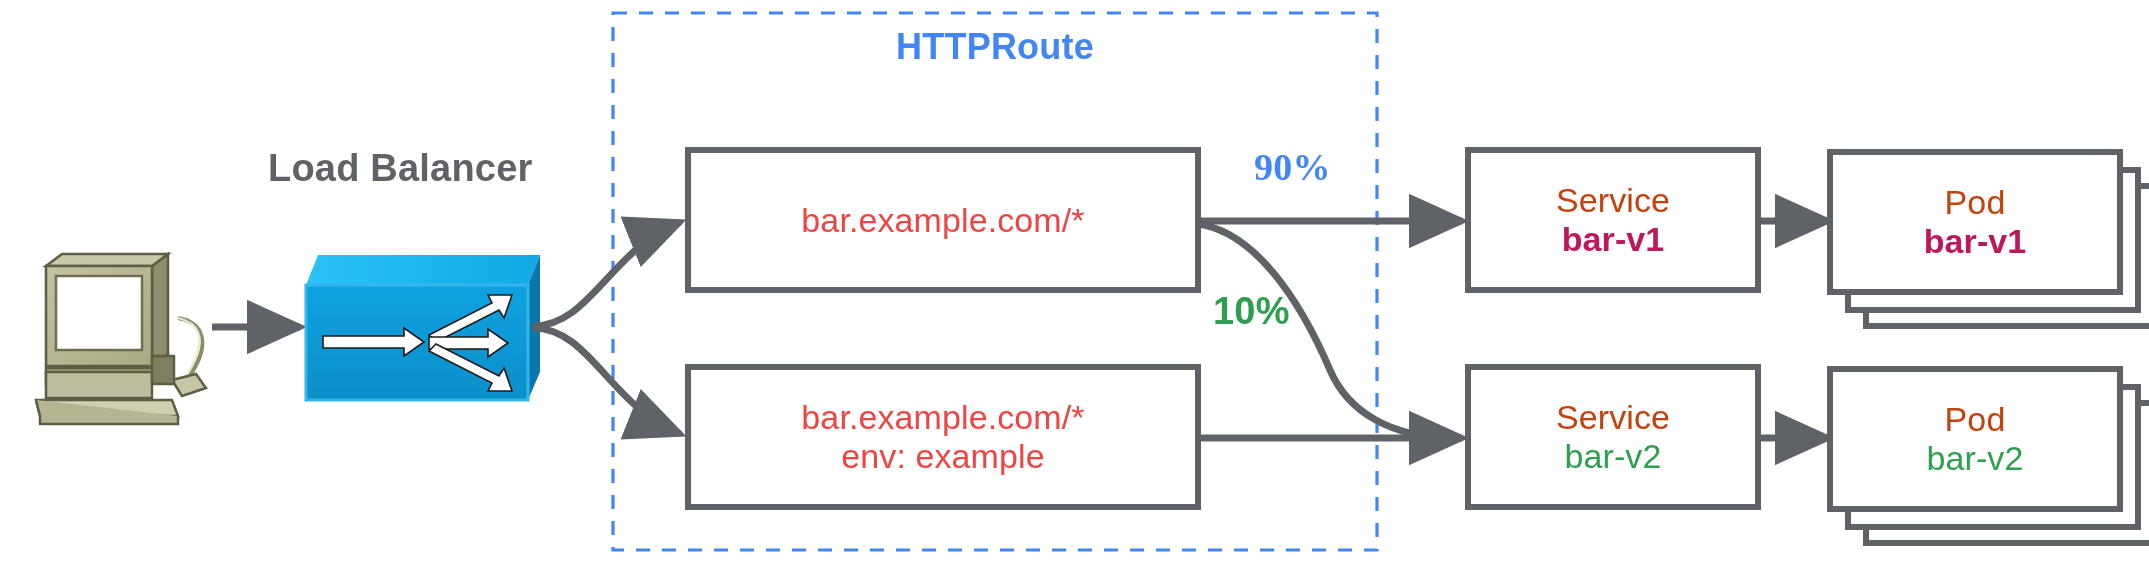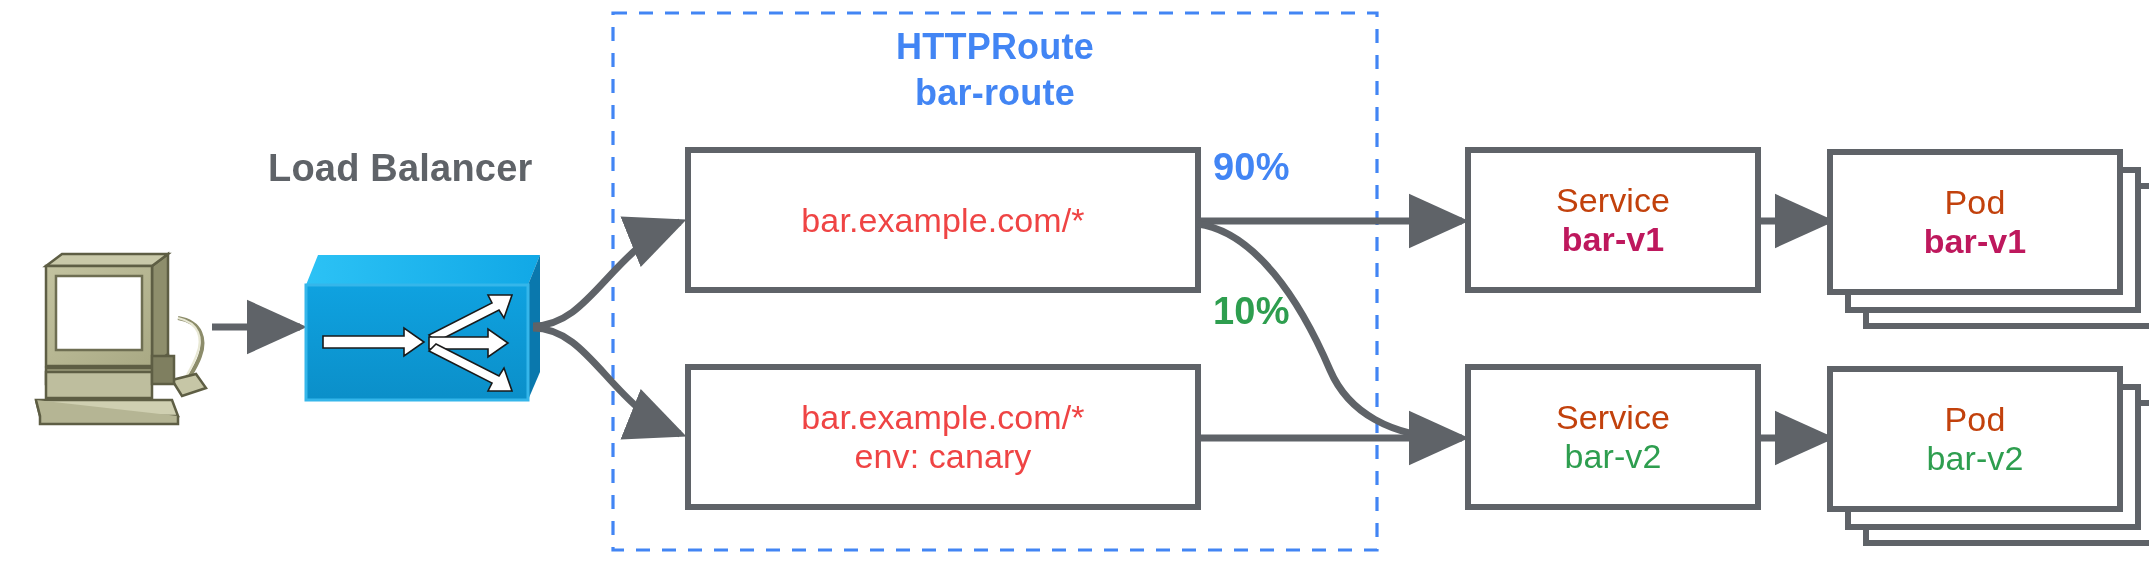--- a/index.html
+++ b/index.html
@@ -180,32 +180,31 @@
     <g>
       <rect x="1866" y="403" width="290" height="140" fill="#ffffff" stroke="#5f6368" stroke-width="6"></rect>
       <rect x="1848" y="387" width="290" height="140" fill="#ffffff" stroke="#5f6368" stroke-width="6"></rect>
       <rect x="1830" y="369" width="290" height="140" fill="#ffffff" stroke="#5f6368" stroke-width="6"></rect>
     </g>
   </svg>
 
   <div class="lbl route-title" style="left:613px; top:26px; width:764px;">HTTPRoute</div>
 
   <div class="lbl lb-title" style="left:268px; top:146px;">Load Balancer</div>
-  <div class="lbl route-title" style="left:613px; top:72px; width:764px;">bar-route</div>
 
   <div class="box-text" style="left:688px; top:150px; width:510px; height:140px;">
     <span class="line-gray">bar.example.com/*</span>
   </div>
 
   <div class="box-text" style="left:688px; top:367px; width:510px; height:140px;">
     <span class="line-gray">bar.example.com/*</span>
-    <span class="line-gray">env: canary</span>
-  </div>
-
-  <div class="lbl pct pct-90" style="left:1213px; top:145px;">90%</div>
+    <span class="line-gray">env: example</span>
+  </div>
+
+  <div class="lbl pct pct-90" style="left:1254px; top:145px;font-family:Liberation Serif, serif;">90%</div>
   <div class="lbl pct pct-10" style="left:1213px; top:289px;">10%</div>
 
   <div class="box-text" style="left:1468px; top:150px; width:290px; height:140px;">
     <span class="line-kind">Service</span>
     <span class="line-blue">bar-v1</span>
   </div>
 
   <div class="box-text" style="left:1468px; top:367px; width:290px; height:140px;">
     <span class="line-kind">Service</span>
     <span class="line-green">bar-v2</span>

